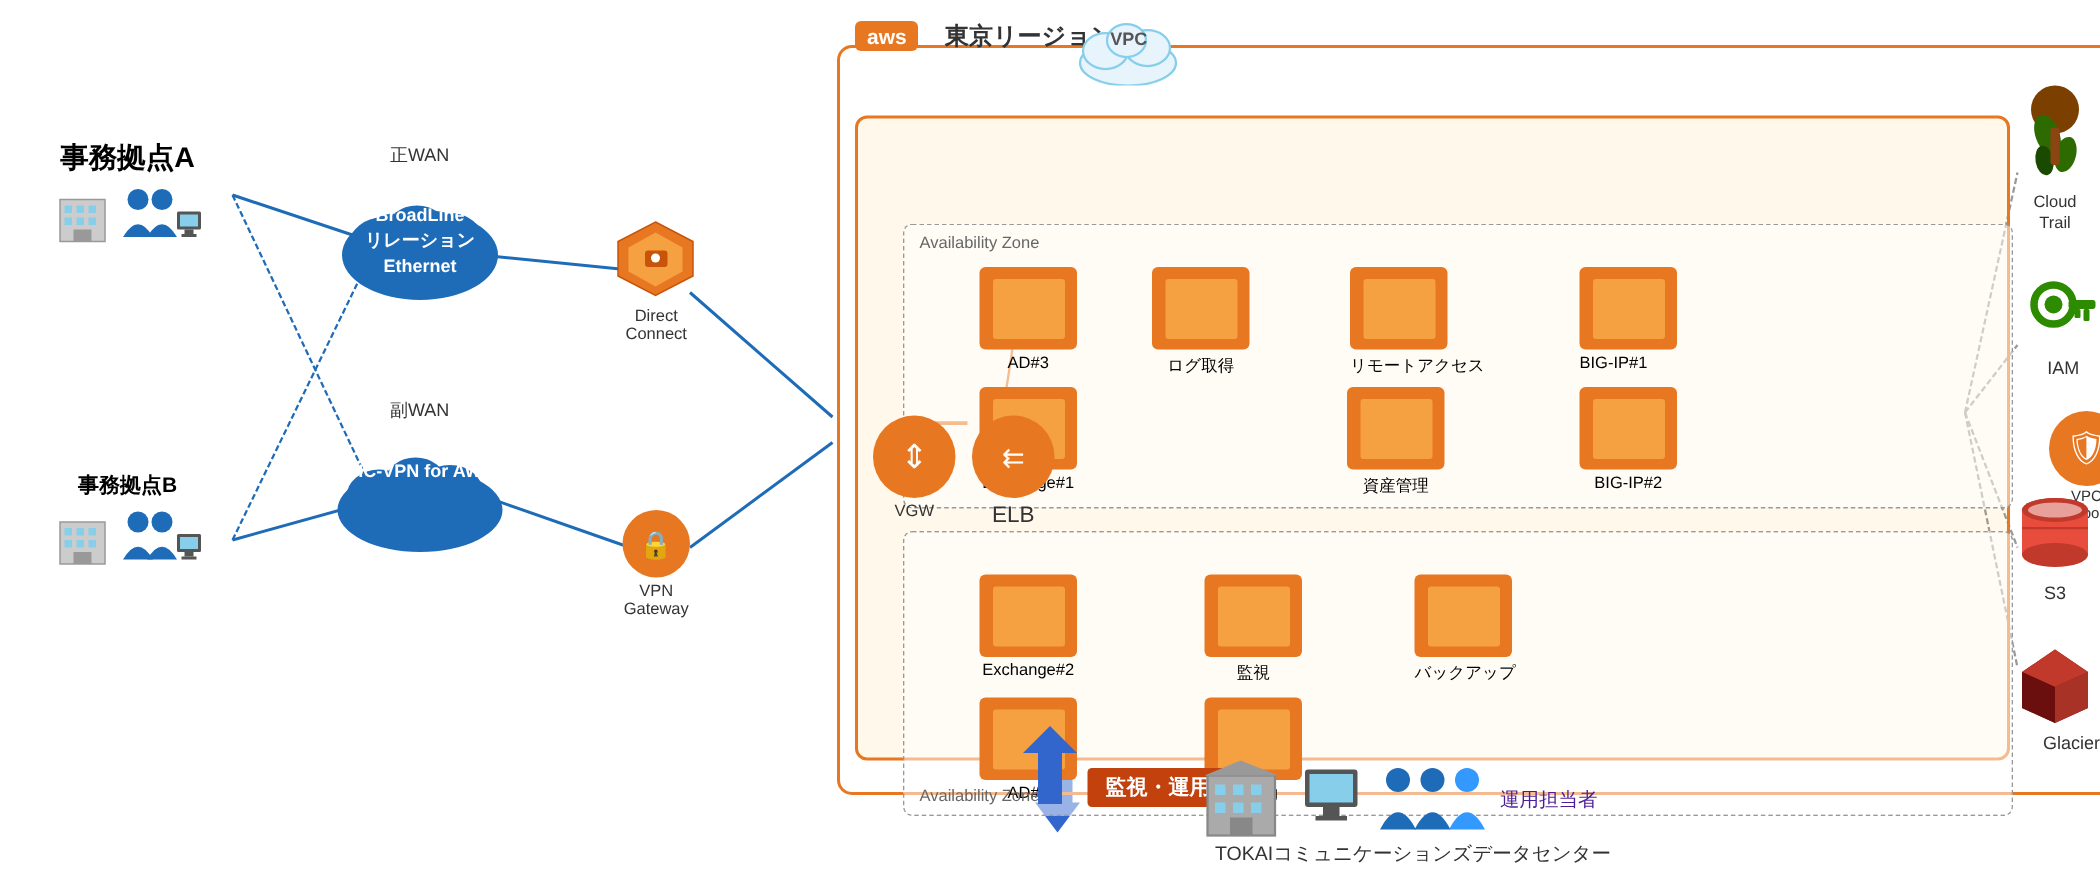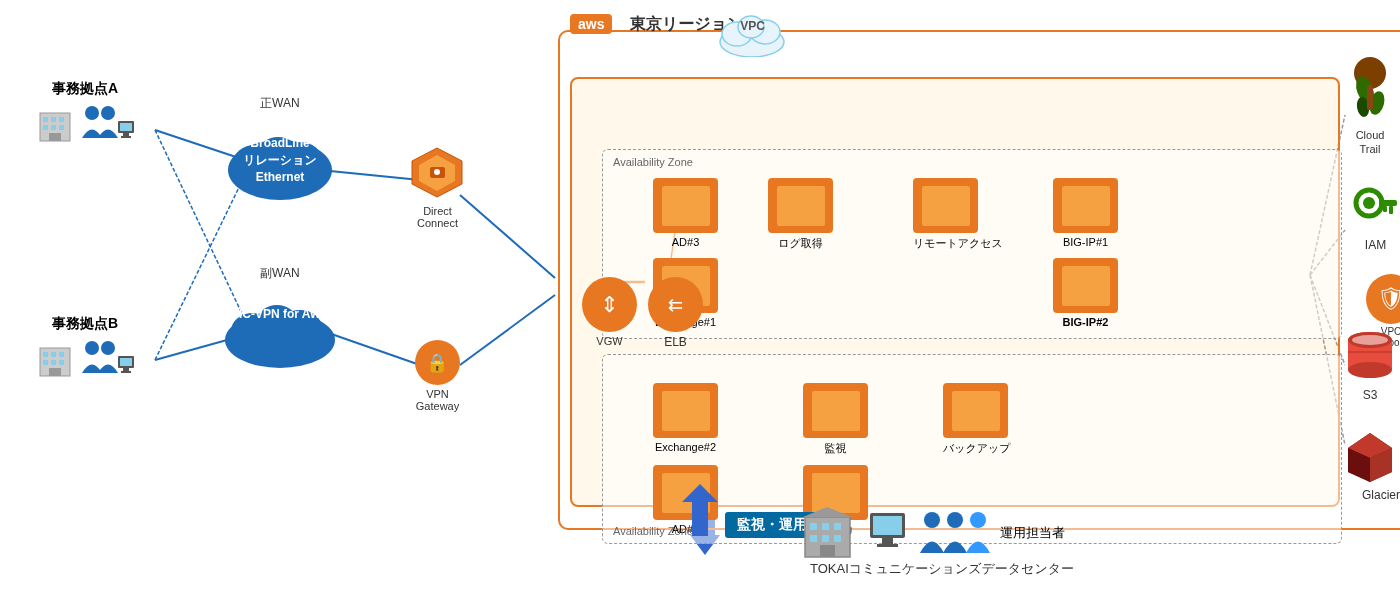--- a/index.html
+++ b/index.html
@@ -169,21 +169,21 @@
 
     <line x1="1310" y1="275" x2="1345" y2="115" stroke="#999" stroke-width="1.5" stroke-dasharray="4,2"></line>
     <line x1="1310" y1="275" x2="1345" y2="230" stroke="#999" stroke-width="1.5" stroke-dasharray="4,2"></line>
     <line x1="1310" y1="275" x2="1345" y2="365" stroke="#999" stroke-width="1.5" stroke-dasharray="4,2"></line>
     <line x1="1310" y1="275" x2="1345" y2="445" stroke="#999" stroke-width="1.5" stroke-dasharray="4,2"></line>
 
     <polygon points="695,505 715,505 715,535 720,535 705,555 690,535 695,535" fill="#3366CC"></polygon>
   </svg>
 
   <div style="position:absolute; top:80px; left:10px; width:150px; text-align:center;">
-    <div style="font-size:14px; font-weight:bold; margin-bottom:5px;">事務拠点A</div>
+    <div style="font-size:19px; font-weight:bold; margin-bottom:5px;margin-top:12px;">事務拠点A</div>
 
     <div style="display:flex; align-items:center; justify-content:center; gap:5px;">
 
       <svg width="40" height="40" viewBox="0 0 40 40">
         <rect x="5" y="10" width="30" height="28" fill="#ccc" stroke="#999" stroke-width="1"></rect>
         <rect x="8" y="14" width="5" height="5" fill="#87CEEB"></rect>
         <rect x="16" y="14" width="5" height="5" fill="#87CEEB"></rect>
         <rect x="24" y="14" width="5" height="5" fill="#87CEEB"></rect>
         <rect x="8" y="22" width="5" height="5" fill="#87CEEB"></rect>
         <rect x="16" y="22" width="5" height="5" fill="#87CEEB"></rect>
@@ -304,48 +304,54 @@
           <div style="font-size:11px; margin-top:3px;">AD#3</div>
         </div>
 
         <div style="position:absolute; top:28px; left:165px; text-align:center;">
           <div style="width:65px; height:55px; background:#E87722; border-radius:4px; display:flex; align-items:center; justify-content:center;">
             <div style="width:48px; height:40px; background:#F5A041; border-radius:2px;"></div>
           </div>
           <div style="font-size:11px; margin-top:3px;">ログ取得</div>
         </div>
 
-        <div style="position:absolute; top:28px; left:310px; text-align:left;">
+        <div style="position:absolute; top:28px; left:297px; text-align:left;">
           <div style="width:65px; height:55px; background:#E87722; border-radius:4px; display:flex; align-items:center; justify-content:center;">
             <div style="width:48px; height:40px; background:#F5A041; border-radius:2px;"></div>
           </div>
           <div style="font-size:11px; margin-top:3px;">リモートアクセス</div>
         </div>
 
-        <div style="position:absolute; top:28px; left:450px; text-align:center;">
+        <div style="position:absolute; top:28px; left:450px; text-align:left;">
           <div style="width:65px; height:55px; background:#E87722; border-radius:4px; display:flex; align-items:center; justify-content:center;">
             <div style="width:48px; height:40px; background:#F5A041; border-radius:2px;"></div>
           </div>
           <div style="font-size:11px; margin-top:3px;">BIG-IP#1</div>
         </div>
 
         <div style="position:absolute; top:108px; left:50px; text-align:center;">
           <div style="width:65px; height:55px; background:#E87722; border-radius:4px; display:flex; align-items:center; justify-content:center;">
             <div style="width:48px; height:40px; background:#F5A041; border-radius:2px;"></div>
           </div>
           <div style="font-size:11px; margin-top:3px;">Exchange#1</div>
         </div>
 
 
+        <div style="position:absolute; top:108px; left:295px; text-align:center;">
+          <div style="width:65px; height:55px; background:#E87722; border-radius:4px; display:flex; align-items:center; justify-content:center;">
+            <div style="width:48px; height:40px; background:#F5A041; border-radius:2px;"></div>
+          </div>
+          <div style="font-size:11px; margin-top:3px;">資産管理</div>
+        </div>
 
         <div style="position:absolute; top:108px; left:450px; text-align:center;">
           <div style="width:65px; height:55px; background:#E87722; border-radius:4px; display:flex; align-items:center; justify-content:center;">
             <div style="width:48px; height:40px; background:#F5A041; border-radius:2px;"></div>
           </div>
-          <div style="font-size:11px; margin-top:3px;font-weight:bold;">BIG-IP#2</div>
+          <div style="font-size:11px; margin-top:3px;">BIG-IP#2</div>
         </div>
       </div>
 
       <div class="az-box az-box-bottom">
 
         <div style="position:absolute; top:28px; left:50px; text-align:center;">
           <div style="width:65px; height:55px; background:#E87722; border-radius:4px; display:flex; align-items:center; justify-content:center;">
             <div style="width:48px; height:40px; background:#F5A041; border-radius:2px;"></div>
           </div>
           <div style="font-size:11px; margin-top:3px;">Exchange#2</div>
@@ -388,21 +394,21 @@
       <div style="width:55px; height:55px; background:#E87722; border-radius:50%; display:flex; align-items:center; justify-content:center; color:white; font-size:22px;">
         ⇕
       </div>
       <div style="font-size:11px; margin-top:3px; color:#333;">VGW</div>
     </div>
 
     <div style="position:absolute; top:245px; left:88px; text-align:center;">
       <div style="width:55px; height:55px; background:#E87722; border-radius:50%; display:flex; align-items:center; justify-content:center; color:white; font-size:18px;">
         ⇇
       </div>
-      <div style="font-size:12px; margin-top:3px; color:#333;">ELB</div>
+      <div style="font-size:15px; margin-top:3px; color:#333;">ELB</div>
     </div>
 
     <div style="position:absolute; top:242px; right:5px; text-align:center;">
       <div class="shield-circle">🛡</div>
       <div style="font-size:10px; color:#333; margin-top:2px;">VPC<br>endpoint</div>
     </div>
 
   </div>
 
   <div style="position:absolute; top:55px; left:1340px; text-align:center; width:60px;">
@@ -454,21 +460,21 @@
     </svg>
     <div style="font-size:12px; color:#333;text-align:right;">Glacier</div>
   </div>
 
   <div style="position:absolute; bottom:50px; left:680px;">
     <svg width="40" height="55" viewBox="0 0 40 55">
       <polygon points="20,2 38,20 28,20 28,54 12,54 12,20 2,20" fill="#3366CC"></polygon>
     </svg>
   </div>
 
-  <div style="position:absolute; bottom:52px; left:725px; background:#0369a1; color:white; padding:4px 12px; border-radius:3px; font-size:14px; font-weight:bold;">
+  <div style="position:absolute; bottom:52px; left:725px; background:#c2410c; color:white; padding:4px 12px; border-radius:3px; font-size:14px; font-weight:bold;">
     <span>監視・運用</span>
   </div>
 
   <div style="position:absolute; bottom:30px; left:800px; display:flex; align-items:center; gap:10px;">
 
     <svg width="55" height="55" viewBox="0 0 55 55">
       <rect x="5" y="12" width="45" height="40" fill="#aaa" stroke="#888" stroke-width="1.5"></rect>
       <rect x="10" y="18" width="7" height="7" fill="#87CEEB"></rect>
       <rect x="22" y="18" width="7" height="7" fill="#87CEEB"></rect>
       <rect x="34" y="18" width="7" height="7" fill="#87CEEB"></rect>
@@ -491,20 +497,20 @@
 
       <circle cx="12" cy="12" r="8" fill="#1E6BB8"></circle>
       <path d="M0,45 Q12,22 24,45" fill="#1E6BB8"></path>
 
       <circle cx="35" cy="12" r="8" fill="#1E6BB8"></circle>
       <path d="M23,45 Q35,22 47,45" fill="#1E6BB8"></path>
 
       <circle cx="58" cy="12" r="8" fill="#3399FF"></circle>
       <path d="M46,45 Q58,22 70,45" fill="#3399FF"></path>
     </svg>
-    <div style="font-size:13px; color:#000000;">運用担当者</div>
+    <div style="font-size:13px; color:#4c1d95;">運用担当者</div>
   </div>
 
   <div style="position:absolute; bottom:12px; left:810px; font-size:13px; color:#333;">
     <span>TOKAIコミュニケーションズデータセンター</span>
   </div>
 
 </div>
 
 </body></html>

